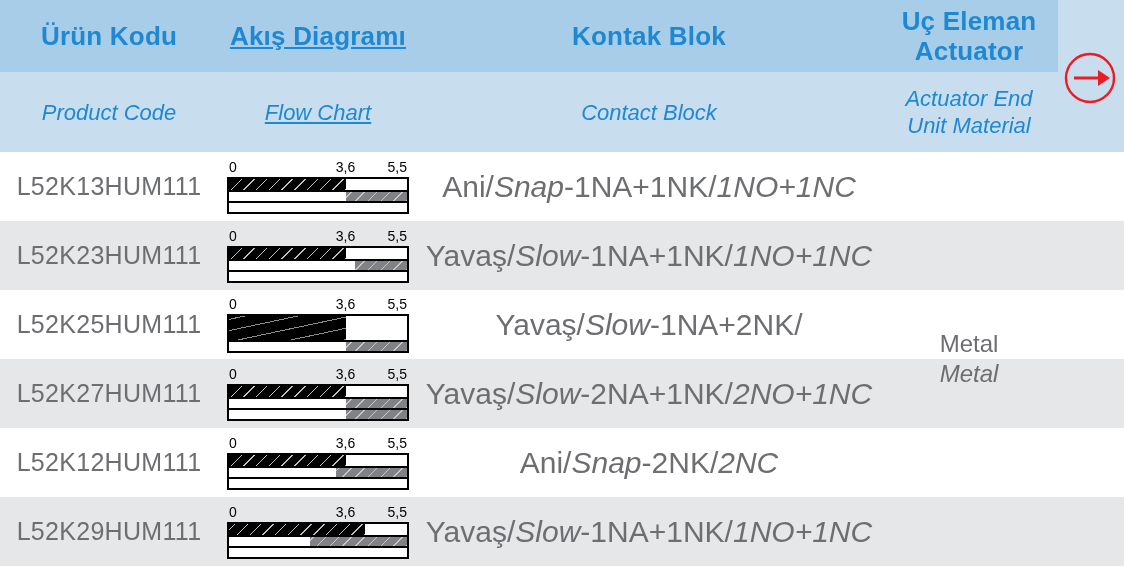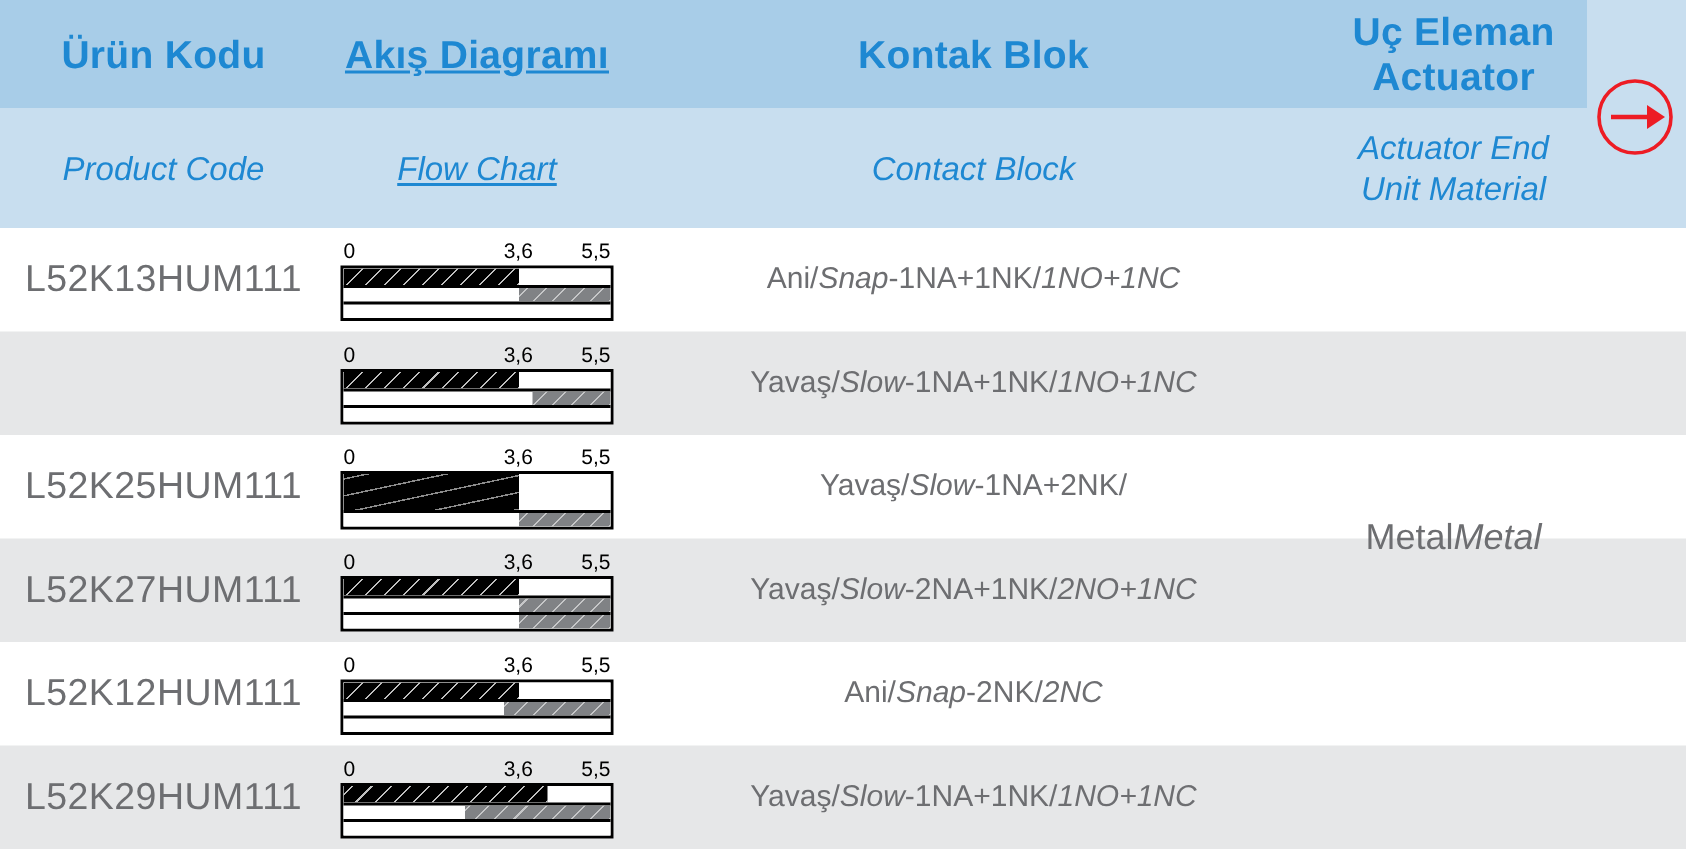--- a/index.html
+++ b/index.html
@@ -35,27 +35,27 @@
 
   
   .rows{position:absolute;left:0;top:152px;width:1124px;}
   .row{position:relative;height:69px;width:1124px;}
   .row.alt{background:#e6e7e8;}
   .row.plain{background:#ffffff;}
 
   .cell{position:absolute;top:0;height:69px;display:flex;align-items:center;box-sizing:border-box;}
   .cell-code{left:0;width:218px;justify-content:center;font-size:25px;color:#6d6e71;letter-spacing:.3px;}
   .cell-flow{left:218px;width:200px;justify-content:center;}
-  .cell-kont{left:418px;width:462px;justify-content:center;font-size:20px;color:#6d6e71;white-space:nowrap;}
+  .cell-kont{left:418px;width:462px;justify-content:center;font-size:30px;color:#6d6e71;white-space:nowrap;}
 
   .it{font-style:italic;}
 
   
   .metal{position:absolute;left:880px;top:152px;width:178px;height:414px;
-         display:flex;flex-direction:row;align-items:center;justify-content:center;
+         display:flex;flex-direction:column;align-items:center;justify-content:center;
          font-size:24px;color:#6d6e71;line-height:1.25;}
   .metal .it{font-style:italic;}
 
   
   .chart{position:relative;width:182px;}
   .ticks{position:relative;height:17px;}
   .tick{position:absolute;top:0;font-size:14px;color:#000;line-height:15px;transform:translateX(-50%);white-space:nowrap;}
   .tick.t0{transform:translateX(0%);}
   .tick.t55{transform:translateX(-100%);}
 
@@ -137,20 +137,21 @@
               <div class="bar">
                 <div class="seg gray" style="left: 116.509px; width: 61.4909px;"></div>
               </div>
               <div class="bar"></div>
             </div>
           </div>
         </div>
         <div class="cell cell-kont"><span>Ani</span> / <span class="it">Snap</span> - <span>1NA+1NK</span> / <span class="it">1NO+1NC</span></div>
       </div>
       <div class="row alt">
+        <div class="cell cell-code">L52K23HUM111</div>
         <div class="cell cell-flow">
           <div class="chart">
             <div class="ticks">
               <span class="tick t0" style="left: 2px;">0</span>
               <span class="tick " style="left: 118.509px;">3,6</span>
               <span class="tick t55" style="left: 180px;">5,5</span>
             </div>
             <div class="bars">
               <div class="bar">
                 <div class="seg black" style="left: 0px; width: 116.509px;"></div>

